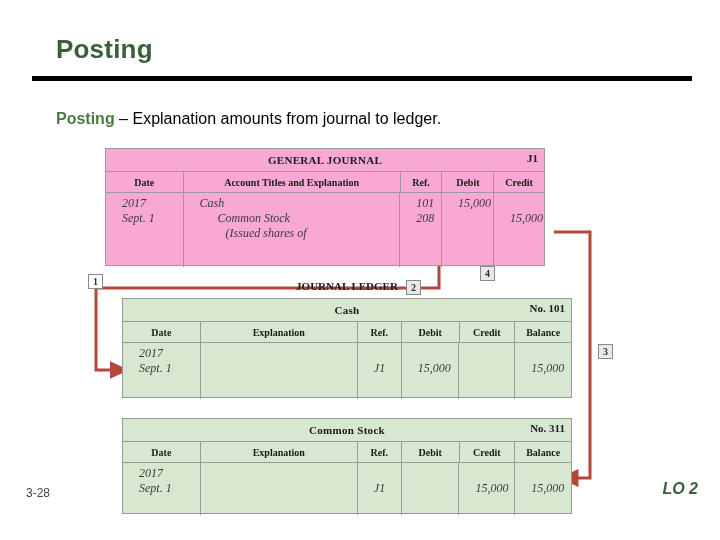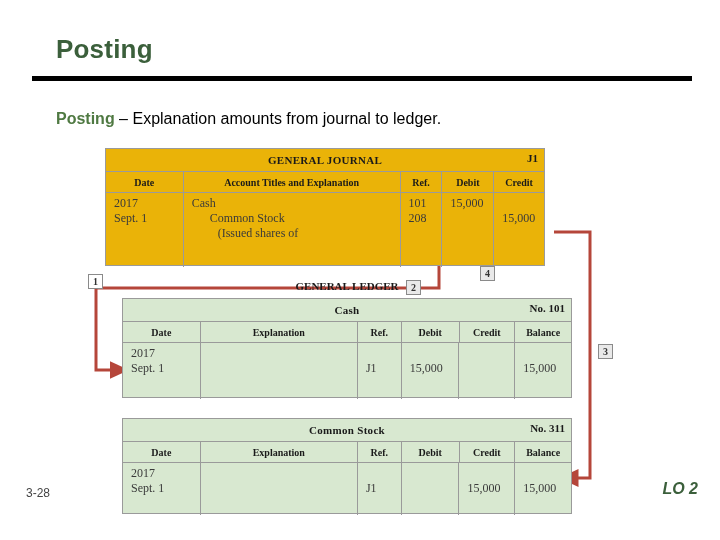--- a/index.html
+++ b/index.html
@@ -87,21 +87,21 @@
     position: absolute;
     box-sizing: border-box;
     border: 1px solid #9a9a9a;
     font-family: "Liberation Serif", serif;
   }
   .tbl.journal {
     left: 21px;
     top: 0px;
     width: 440px;
     height: 118px;
-    background: #eab308;
+    background: #f9a8d4;
   }
   .tbl.ledger-cash {
     left: 38px;
     top: 150px;
     width: 450px;
     height: 100px;
     background: #d8e8d0;
   }
   .tbl.ledger-cs {
     left: 38px;
@@ -154,23 +154,24 @@
 
   .tbl .body {
     display: flex;
     height: calc(100% - 42px);
   }
   .tbl .body > div {
     border-right: 1px solid #9a9a9a;
     box-sizing: border-box;
     font-size: 12px;
     color: #3a3a3a;
-    padding: 3px 4px 0 8px;
+    padding: 3px 4px 0 16px;
     line-height: 15px;
     font-family: "Liberation Serif", serif;
+    font-style: italic;
   }
   .tbl .body > div:last-child { border-right: none; }
 
   .cell-right { text-align: left; }
   .cell-center { text-align: left; }
 
   
   .j-date   { width: 78px; }
   .j-acct   { width: 218px; }
   .j-ref    { width: 42px; }
@@ -294,21 +295,21 @@
         <div class="j-debit cell-right">
           <div>15,000</div>
         </div>
         <div class="j-credit cell-right">
           <div>&nbsp;</div>
           <div>15,000</div>
         </div>
       </div>
     </div>
 
-    <div style="position:absolute;left:38px;top:132px;width:450px;text-align:center;font-family:'Liberation Serif',serif;font-weight:bold;font-size:11px;color:#1a1a1a;">GENERAL LEDGER</div>
+    <div style="position:absolute;left:38px;top:132px;width:450px;text-align:center;font-family:'Liberation Serif',serif;font-weight:bold;font-size:11px;color:#1a1a1a;">JOURNAL LEDGER</div>
 
     <div class="tbl ledger-cash">
       <div class="bandrow">
         <div class="band-title">Cash</div>
         <div class="band-right">No. 101</div>
       </div>
       <div class="hdr">
         <div class="l-date">Date</div>
         <div class="l-expl">Explanation</div>
         <div class="l-ref">Ref.</div>

